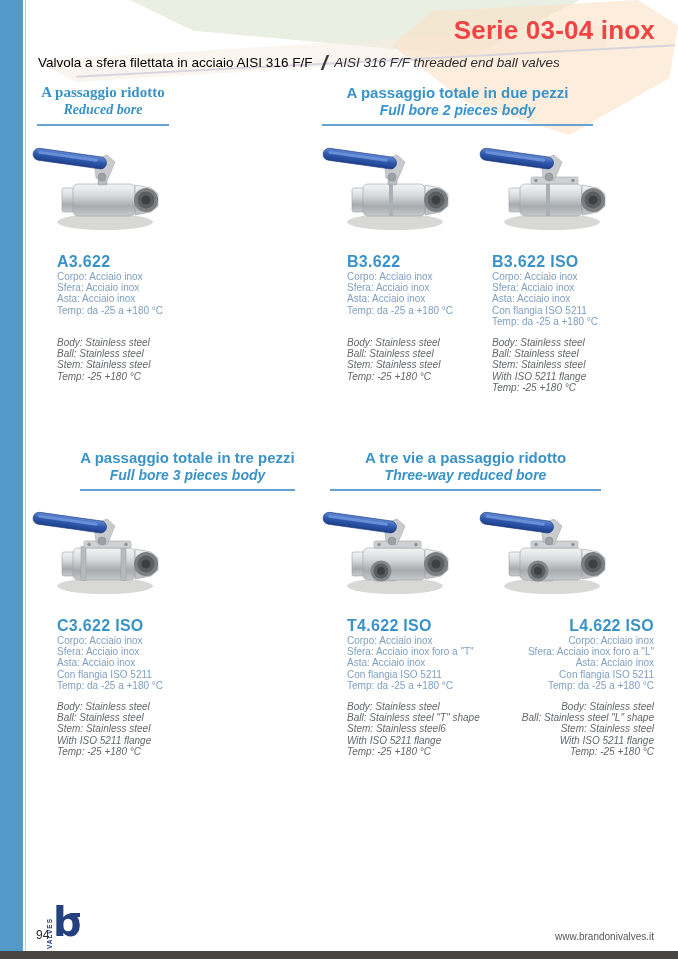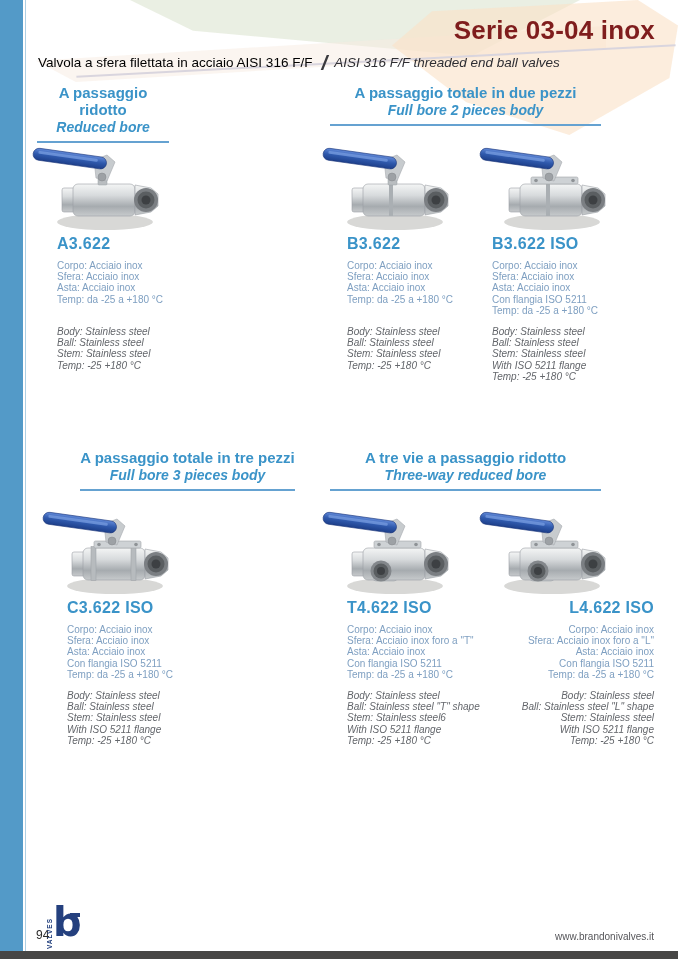--- a/index.html
+++ b/index.html
@@ -15,46 +15,46 @@
   .deco { position:absolute; z-index:0; pointer-events:none; }
   .deco-sage  { left:130px; top:0; width:450px; height:56px; background:rgba(208,219,194,0.45);
                 clip-path:polygon(0 0, 100% 0, 76% 100%, 14% 55%); }
   .deco-peach1{ left:392px; top:0; width:286px; height:142px; background:rgba(250,226,200,0.62);
                 clip-path:polygon(14% 8%, 86% 0, 100% 18%, 97% 55%, 62% 95%, 26% 72%, 0 32%); }
   .deco-peach2{ left:36px; top:26px; width:570px; height:56px; background:rgba(247,236,225,0.5);
                 clip-path:polygon(0 62%, 100% 0, 100% 42%, 7% 100%); }
   .deco-ribbon{ left:76px; top:60px; width:600px; height:2px; background:#d9d5de; transform:rotate(-3deg); }
 
   .series-title { position:absolute; top:15px; right:23px; margin:0; z-index:1;
-                  font-size:26px; font-weight:bold; color:#7f1d1d; letter-spacing:0.2px; }
+                  font-size:26px; font-weight:bold; color:#ef4444; letter-spacing:0.2px; }
   .subtitle { position:absolute; left:38px; top:51px; z-index:1; font-size:13.5px; white-space:nowrap; }
   .sub-it   { color:#000000; }
   .sub-slash{ font-size:21px; font-style:italic; color:#3a3a3e; margin:0 7px 0 9px; vertical-align:-3px; font-weight:bold;}
   .sub-en   { font-style:italic; color:#2e2e33; }
 
   .section-header { position:absolute; text-align:center; color:#3a93c8; z-index:1; }
-  .sh-1 { left:37px;  top:84px;  width:132px; }
-  .sh-2 { left:330px; top:84px;  width:271px; }
+  .sh-1 { left:37px;  top:84px;  width:132px;font-family:Liberation Serif, serif; }
+  .sh-2 { left:322px; top:84px;  width:271px; }
   .sh-3 { left:36px;  top:449px; width:215px;margin-left:44px; }
   .sh-4 { left:330px; top:449px; width:271px; }
   .section-header .t1 { font-size:15px; font-weight:bold; }
   .section-header .t2 { font-size:14px; font-weight:bold; font-style:italic; margin-top:1px; }
   .section-header .rule { margin-top:6px; height:2px; background:#65a2d1; }
 
   .product { position:absolute; z-index:1; }
   .pos-a  { left:57px;  top:135px; width:190px; }
   .pos-b1 { left:347px; top:135px; width:145px; }
   .pos-b2 { left:492px; top:135px; width:162px; }
-  .pos-c  { left:67px;  top:499px; width:190px; }
+  .pos-c  { left:57px;  top:499px; width:190px; }
   .pos-t  { left:347px; top:499px; width:145px; }
   .pos-l  { left:492px; top:499px; width:162px;text-align:right; }
   .valve-fig { width:150px; height:96px; margin-left:-26px; }
   .pos-b2 .valve-fig, .pos-l .valve-fig { margin-left:-14px; }
-  .product-code { font-size:16px; font-weight:bold; color:#3a93c8; margin-top:4px; letter-spacing:0.3px; }
-  .specs-it { margin-top:7px; min-height:66px; color:#7e9fc1; font-size:10px; line-height:11.2px; }
+  .product-code { font-size:16px; font-weight:bold; color:#3a93c8; margin-top:22px; letter-spacing:0.3px; }
+  .specs-it { min-height:66px; color:#7e9fc1; font-size:10px; line-height:11.2px; }
   .specs-en { color:#63666b; font-size:10px; line-height:11.2px; font-style:italic; }
   .spec-line { white-space:nowrap; }
 
   .page-num  { position:absolute; left:36px; top:928px; z-index:2; font-size:12px; color:#2b2b2b; }
   .footer-url{ position:absolute; left:24px; top:931px; width:630px; text-align:right; z-index:1;
                font-size:10px; color:#56565a; }
   .logo { position:absolute; left:44px; top:905px; width:46px; height:48px; z-index:2; }
   .logo-word { position:absolute; left:2px; top:44px; transform:rotate(-90deg); transform-origin:left top;
                font-size:6.5px; font-weight:bold; color:#1e3c7b; letter-spacing:1px; }
   .logo-b { position:absolute; left:9px; top:-6px; font-size:40px; font-weight:bold; color:#24407e;

